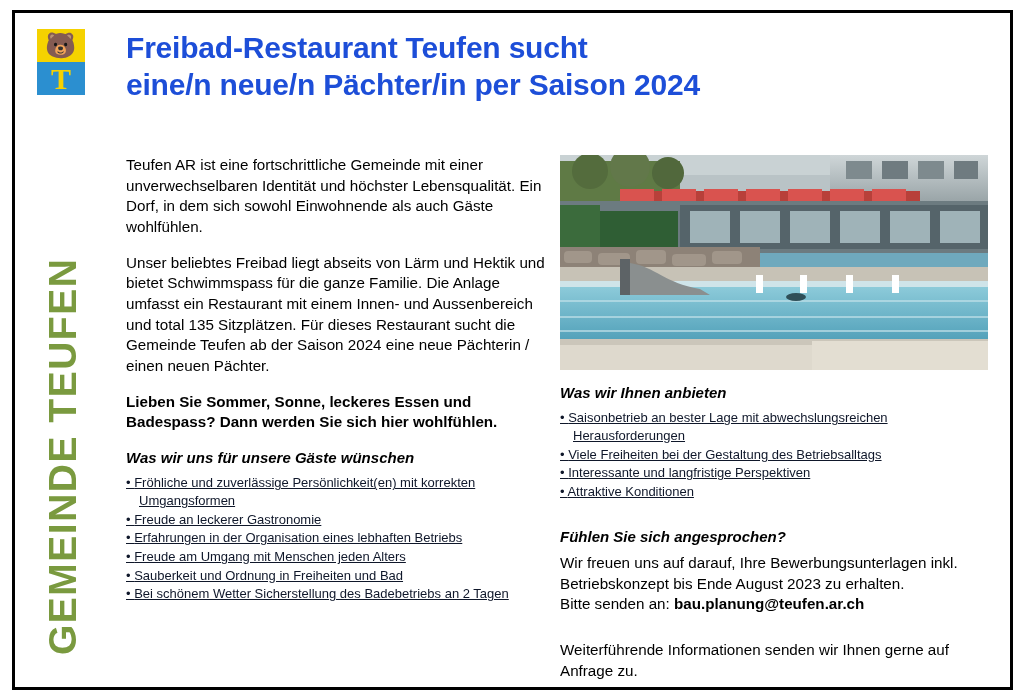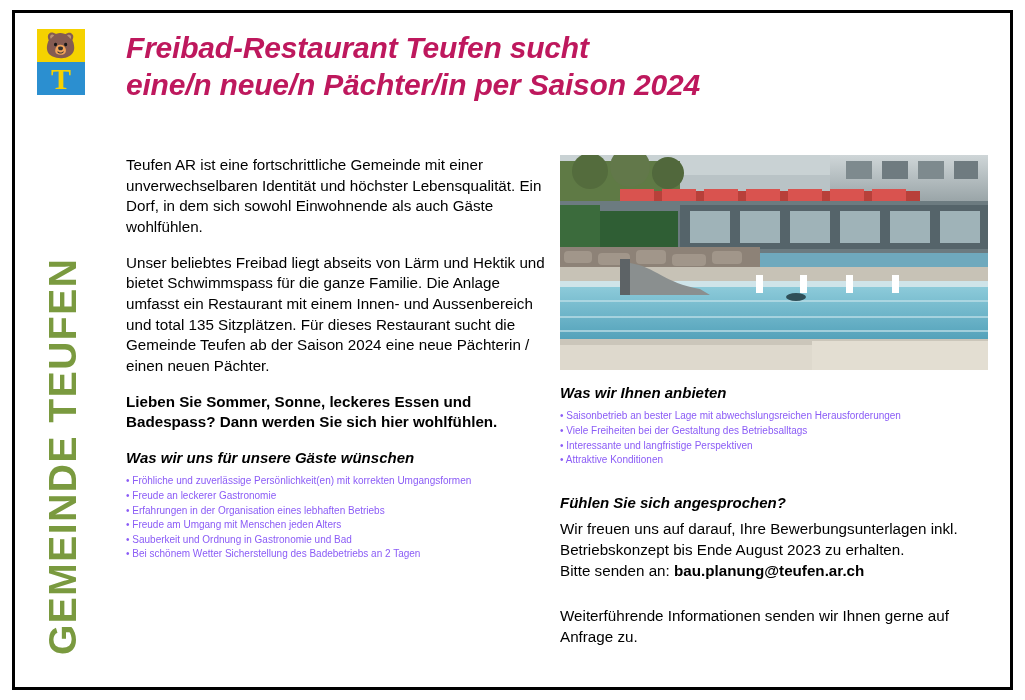--- a/index.html
+++ b/index.html
@@ -105,24 +105,23 @@
     font-weight: bold;
     font-size: 14.5px;
     letter-spacing: 0.6px;
     color: #000000;
     margin: 0 0 16px 0;
   }
   .headline {
     font-weight: bold;
     font-size: 30px;
     line-height: 1.22;
-    color: #be185d;
+    color: #1d4ed8;
     margin: 0;
     letter-spacing: -0.2px;
-    font-style: italic;
   }
 
   .columns {
     position: absolute;
     left: 126px;
     top: 155px;
     width: 862px;
   }
   .col-left {
     position: absolute;
@@ -153,26 +152,27 @@
     line-height: 1.36;
     margin: 0 0 6px 0;
     font-style: italic;
   }
   ul {
     margin: 0 0 14px 0;
     padding: 0;
     list-style: none;
   }
   li {
-    font-size: 10px;
+    font-size: 13px;
     line-height: 1.36;
     margin-bottom: 1px;
     padding-left: 13px;
     text-indent: -13px;
-    color: #8b5cf6;
+    color: #0f172a;
+    text-decoration: underline;
   }
   li::before {
     content: "• ";
   }
 
   
   .photo {
     position: absolute;
     left: 434px;
     top: 0;
@@ -219,21 +219,21 @@
     <div class="col-left">
       <p>Teufen AR ist eine fortschrittliche Gemeinde mit einer unverwechselbaren Identität und höchster Lebensqualität. Ein Dorf, in dem sich sowohl Einwohnende als auch Gäste wohlfühlen.</p>
       <p>Unser beliebtes Freibad liegt abseits von Lärm und Hektik und bietet Schwimmspass für die ganze Familie. Die Anlage umfasst ein Restaurant mit einem Innen- und Aussenbereich und total 135 Sitzplätzen. Für dieses Restaurant sucht die Gemeinde Teufen ab der Saison 2024 eine neue Pächterin / einen neuen Pächter.</p>
       <p class="bold">Lieben Sie Sommer, Sonne, leckeres Essen und Badespass? Dann werden Sie sich hier wohlfühlen.</p>
       <div class="sub-bold">Was wir uns für unsere Gäste wünschen</div>
       <ul>
         <li>Fröhliche und zuverlässige Persönlichkeit(en) mit korrekten Umgangsformen</li>
         <li>Freude an leckerer Gastronomie</li>
         <li>Erfahrungen in der Organisation eines lebhaften Betriebs</li>
         <li>Freude am Umgang mit Menschen jeden Alters</li>
-        <li>Sauberkeit und Ordnung in Gastronomie und Bad</li>
+        <li>Sauberkeit und Ordnung in Freiheiten und Bad</li>
         <li>Bei schönem Wetter Sicherstellung des Badebetriebs an 2 Tagen</li>
       </ul>
     </div>
 
     <div class="photo">
       <svg width="428" height="215" viewBox="0 0 428 215" xmlns="http://www.w3.org/2000/svg">
         <defs>
           <linearGradient id="water" x1="0" y1="0" x2="0" y2="1">
             <stop offset="0%" stop-color="#93cfdd"></stop>
             <stop offset="100%" stop-color="#4f9fb8"></stop>

